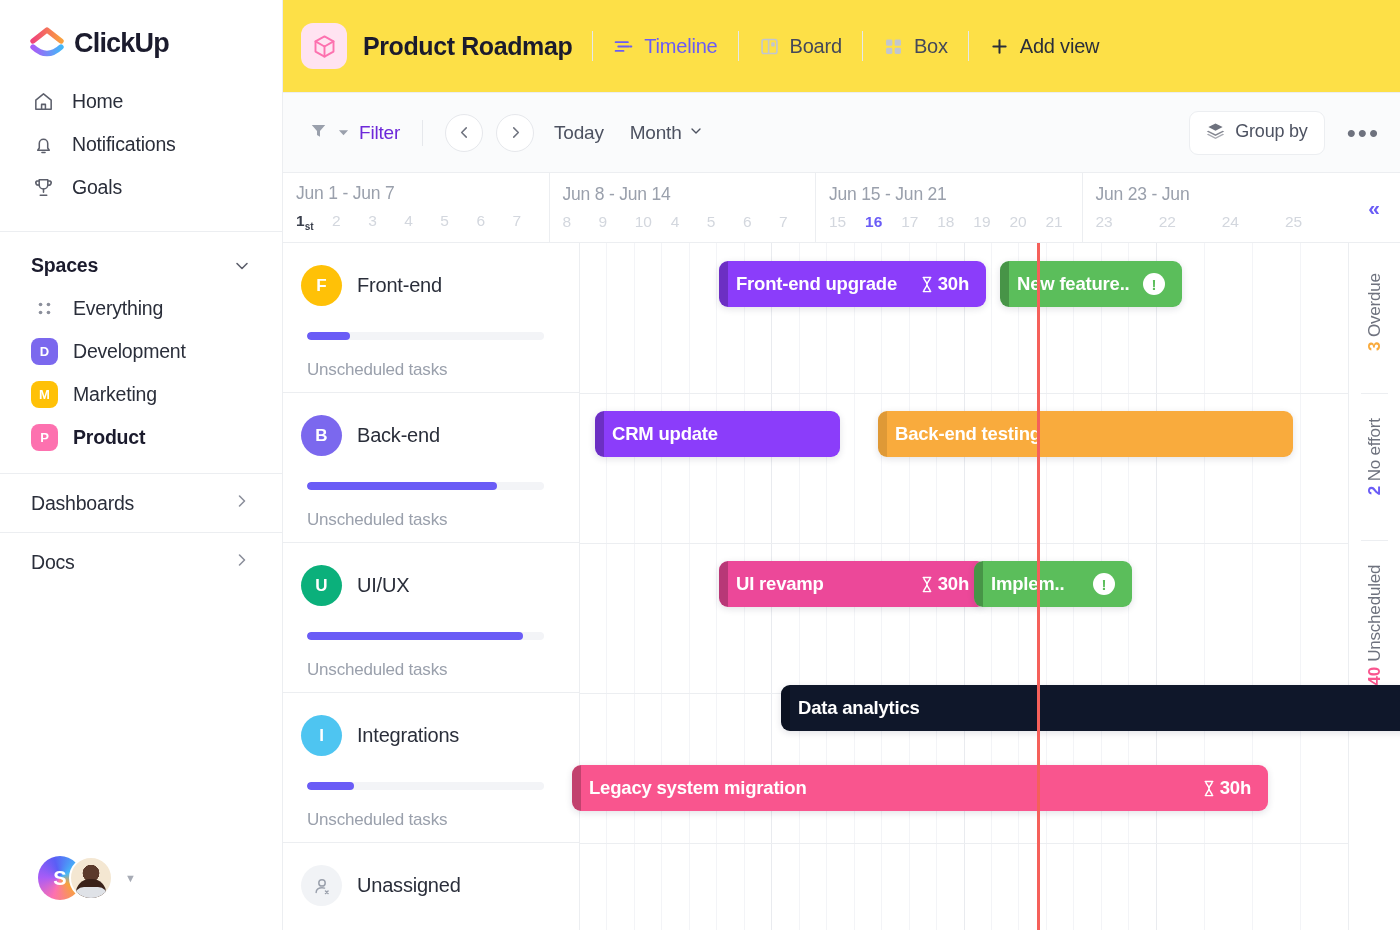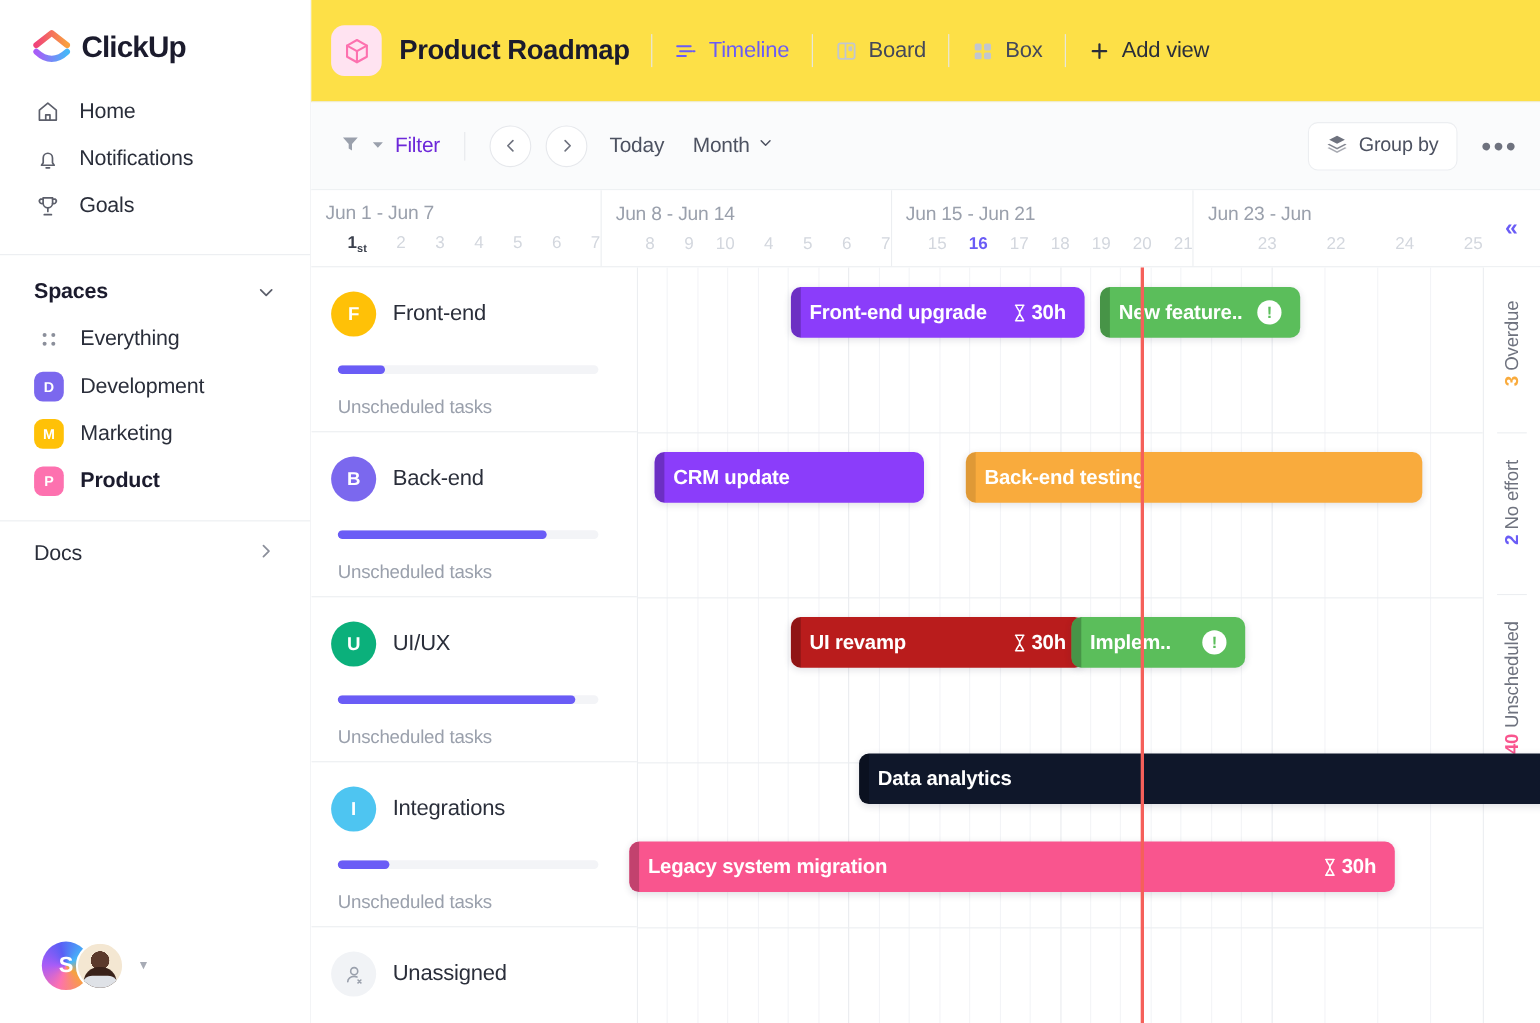--- a/index.html
+++ b/index.html
@@ -187,21 +187,21 @@
   .tl-weeks { flex: 1 1 auto; display: flex; position: relative; }
   .week {
     flex: 1 1 0; border-right: 1px solid #eceef1;
     display:flex; flex-direction: column; justify-content: center;
     padding-left: 13px;
   }
   .week:last-child { border-right: none; }
   .week-label { font-size: 17.5px; color: #9aa0ac; margin-bottom: 8px; letter-spacing:-0.2px; white-space: nowrap;}
   .week-days { display: flex; }
   .day {
-    flex: 1 1 0; font-size: 15.5px; color: #d3d7de; text-align: right; margin-left: 20px;
+    flex: 1 1 0; font-size: 15.5px; color: #d3d7de; text-align: left;
   }
   .day.first { color: #3a3f4c; font-weight: bold; }
   .day.first sub { font-size: 10px; font-weight: bold; }
   .day.today { color: #6a5cf6; font-weight: bold; }
   .tl-right-head { width: 52px; flex:0 0 52px; display:flex; align-items:center; justify-content:center; }
   .collapse-ico { color:#6a5cf6; font-size: 21px; cursor:pointer; font-weight:bold;}
 
   
   .tl-body { flex: 1 1 auto; display: flex; position: relative; overflow: hidden; }
   .tl-left { width: 297px; flex: 0 0 297px; border-right: 1px solid #eceef1; }
@@ -366,20 +366,28 @@
     <div class="space-item">
       <span class="space-badge" style="background:#ffc107">M</span>
       <span class="space-label">Marketing</span>
     </div>
     <div class="space-item" style="margin-bottom:14px">
       <span class="space-badge" style="background:#fd71af">P</span>
       <span class="space-label active">Product</span>
     </div>
 
     <div class="sb-row">
+      <span class="sb-row-label">Dashboards</span>
+      <span class="sb-row-chev">
+        <svg width="20" height="20" viewBox="0 0 24 24" fill="none" stroke="currentColor" stroke-width="1.9" stroke-linecap="round" stroke-linejoin="round">
+            <path d="M9 6l6 6-6 6"></path>
+          </svg>
+      </span>
+    </div>
+    <div class="sb-row">
       <span class="sb-row-label">Docs</span>
       <span class="sb-row-chev">
         <svg width="20" height="20" viewBox="0 0 24 24" fill="none" stroke="currentColor" stroke-width="1.9" stroke-linecap="round" stroke-linejoin="round">
             <path d="M9 6l6 6-6 6"></path>
           </svg>
       </span>
     </div>
 
     <div class="sidebar-bottom">
       <div class="avatar-stack">
@@ -680,21 +688,21 @@
 
         <div class="bar" style="left:15px; top:168px; width:245px; background:#8b3dfa">
           <span class="bar-handle"></span>
           <span class="bar-title">CRM update</span>
         </div>
         <div class="bar" style="left:298px; top:168px; width:415px; background:#f9ab3d">
           <span class="bar-handle" style="background:rgba(0,0,0,0.10)"></span>
           <span class="bar-title">Back-end testing</span>
         </div>
 
-        <div class="bar" style="left:139px; top:318px; width:267px; background:#b91c1c">
+        <div class="bar" style="left:139px; top:318px; width:267px; background:#ec4899">
           <span class="bar-handle"></span>
           <span class="bar-title">UI revamp</span>
           <span class="bar-spacer"></span>
           <span class="bar-effort">
             <svg width="14" height="17" viewBox="0 0 14 18" fill="none" stroke="#fff" stroke-width="1.5" stroke-linecap="round" stroke-linejoin="round">
               <path d="M3 1.5h8M3 16.5h8M3.6 1.5c0 3.2 3.4 4.4 3.4 7.5 0-3.1 3.4-4.3 3.4-7.5M3.6 16.5c0-3.2 3.4-4.4 3.4-7.5 0 3.1 3.4 4.3 3.4 7.5"></path>
             </svg>
             <span>30h</span>
           </span>
         </div>

